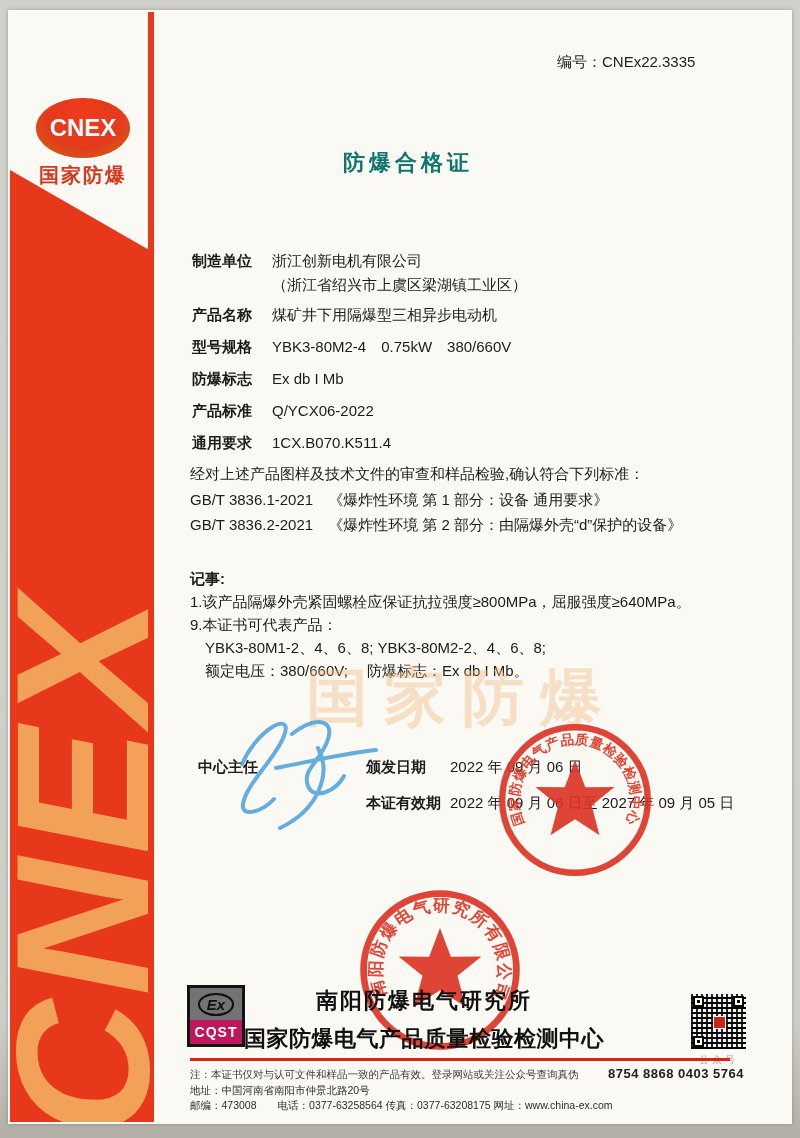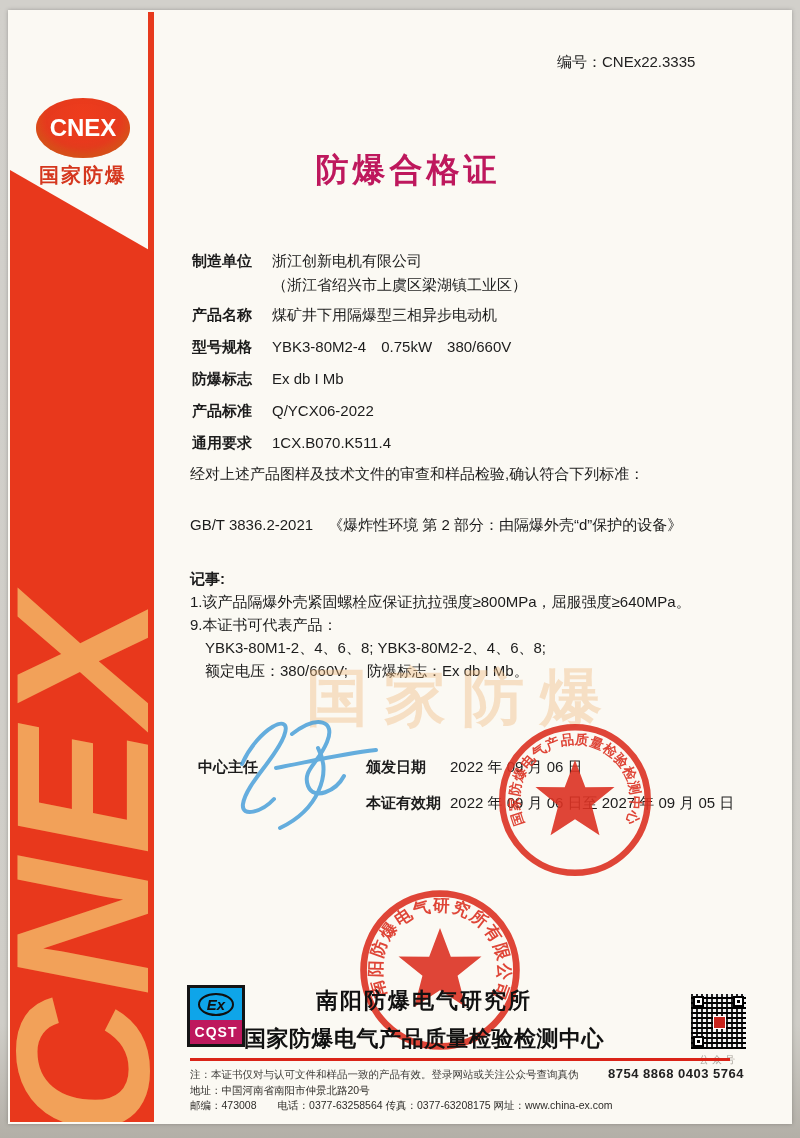--- a/index.html
+++ b/index.html
@@ -30,35 +30,35 @@
     left:28px;top:88px;width:94px;height:60px;border-radius:50%;
     background:radial-gradient(ellipse at 50% 30%,#ee3c1c 0%,#e63a1e 55%,#dd5a1c 100%);
     display:flex;align-items:center;justify-content:center;
     box-shadow:inset 0 -6px 10px rgba(200,90,20,.55);
   }
   .oval span{color:#fff;font-weight:800;font-size:24px;letter-spacing:0;}
   .logo-sub{left:18px;top:152px;width:114px;text-align:center;color:#d5371e;
     font-weight:700;font-size:20px;letter-spacing:2px;}
   
   .cert-no{left:549px;top:43px;font-size:15px;color:#222;}
-  .title{left:240px;top:138px;width:320px;text-align:center;font-size:33px;
-    font-weight:800;letter-spacing:4px;color:#be185d;}
+  .title{left:240px;top:138px;width:320px;text-align:center;font-size:22px;
+    font-weight:800;letter-spacing:4px;color:#0f766e;}
   
   .lbl{left:184px;font-size:15px;font-weight:700;color:#1c1c1c;}
   .val{left:264px;font-size:15px;font-weight:400;color:#1c1c1c;}
   .para{left:182px;font-size:15px;color:#1c1c1c;font-weight:500;}
   .watermark{left:298px;top:646px;font-size:62px;font-weight:800;letter-spacing:16px;
     color:rgba(241,186,125,.40);white-space:nowrap;}
   
   .sign-lbl{font-size:15px;font-weight:700;color:#1c1c1c;}
   
   .stamp{opacity:.9;}
   
   .mark{left:179px;top:975px;width:58px;height:62px;border:3px solid #141414;background:#fff;box-sizing:border-box;}
-  .mark .ex-top{height:32px;display:flex;align-items:center;justify-content:center;background:#0ea5e9;}
+  .mark .ex-top{height:32px;display:flex;align-items:center;justify-content:center;background:#737373;}
   .mark .ex-oval{border:2.5px solid #101010;border-radius:50%;padding:1px 7px;
     font-weight:700;font-style:italic;font-size:15px;color:#101010;}
   .mark .cqst{height:24px;background:#be185d;color:#fff;font-weight:700;font-size:14px;
     letter-spacing:1px;display:flex;align-items:center;justify-content:center;}
   .issuer{left:190px;top:976px;width:452px;text-align:center;color:#111;}
   .issuer .l1{font-size:22px;font-weight:800;letter-spacing:2px;}
   .issuer .l2{font-size:22px;font-weight:800;letter-spacing:0.5px;margin-top:8px;}
   .qr{left:683px;top:984px;width:55px;height:55px;background:
       repeating-linear-gradient(90deg,rgba(0,0,0,.85) 0 2px,transparent 2px 5px),
       repeating-linear-gradient(0deg,#000 0 2px,#f4f4f4 2px 5px);}
@@ -101,20 +101,21 @@
   <div class="abs lbl" style="top:360px">防爆标志</div>
   <div class="abs val" style="top:360px">Ex db I Mb</div>
 
   <div class="abs lbl" style="top:392px">产品标准</div>
   <div class="abs val" style="top:392px">Q/YCX06-2022</div>
 
   <div class="abs lbl" style="top:424px">通用要求</div>
   <div class="abs val" style="top:424px">1CX.B070.K511.4</div>
 
   <div class="abs para" style="top:455px">经对上述产品图样及技术文件的审查和样品检验,确认符合下列标准：</div>
+  <div class="abs para" style="top:481px">GB/T 3836.1-2021　《爆炸性环境 第 1 部分：设备 通用要求》</div>
   <div class="abs para" style="top:506px">GB/T 3836.2-2021　《爆炸性环境 第 2 部分：由隔爆外壳“d”保护的设备》</div>
 
   <div class="abs para" style="top:560px;font-weight:700">记事:</div>
   <div class="abs para" style="top:583px">1.该产品隔爆外壳紧固螺栓应保证抗拉强度≥800MPa，屈服强度≥640MPa。</div>
   <div class="abs para" style="top:606px">9.本证书可代表产品：</div>
   <div class="abs para" style="top:629px;left:197px">YBK3-80M1-2、4、6、8; YBK3-80M2-2、4、6、8;</div>
   <div class="abs para" style="top:652px;left:197px">额定电压：380/660V;　 防爆标志：Ex db I Mb。</div>
 
   <div class="abs watermark">国家防爆</div>
 

